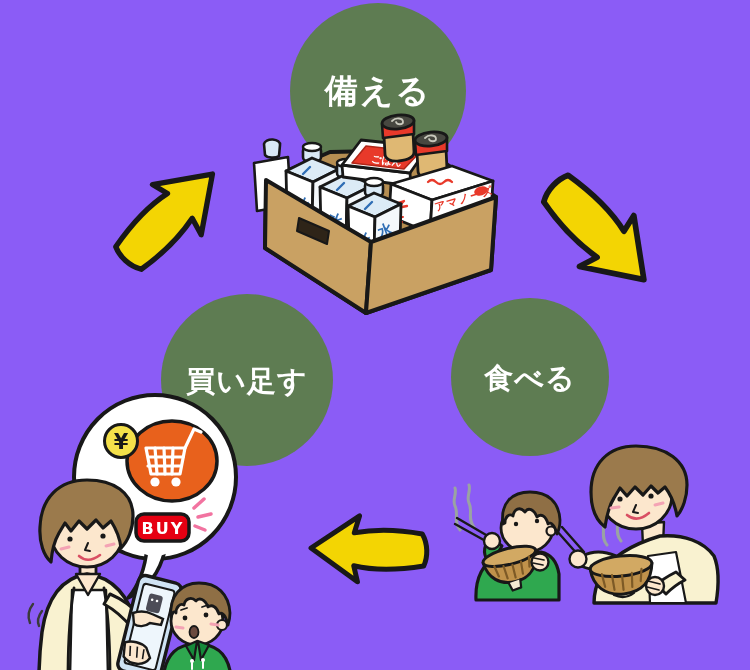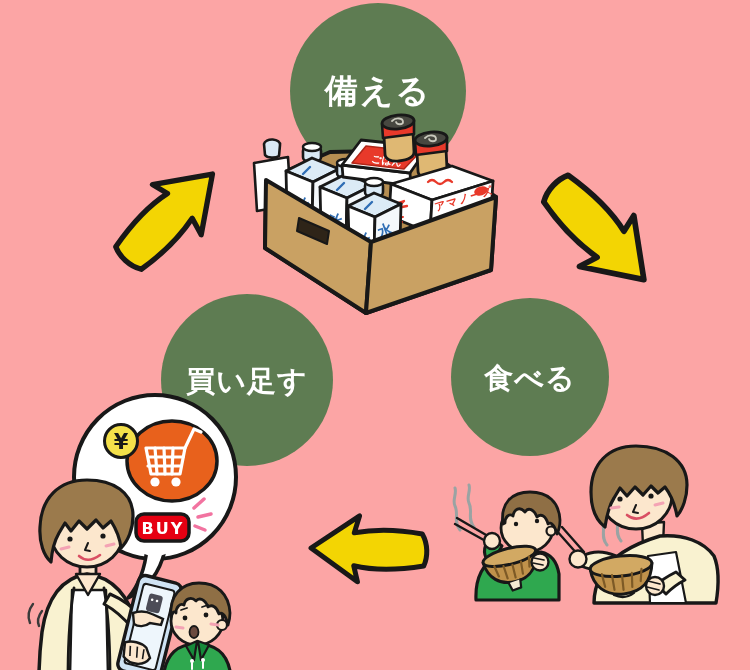--- a/index.html
+++ b/index.html
@@ -1,16 +1,16 @@
 <!DOCTYPE html>
 <html><head>
 <meta charset="utf-8">
 <style>
   html,body{margin:0;padding:0;background:#000;}
-  .stage{position:relative;width:750px;height:670px;background:#fca5a5;overflow:hidden;
+  .stage{position:relative;width:750px;height:670px;background:#8b5cf6;overflow:hidden;
          font-family:"DejaVu Sans",sans-serif;}
   svg{display:block;}
   text{font-family:"DejaVu Sans",sans-serif;}
 </style>
 </head>
 <body>
 
 <div class="stage">
 <svg width="750" height="670" viewBox="0 0 750 670">
   <defs>

